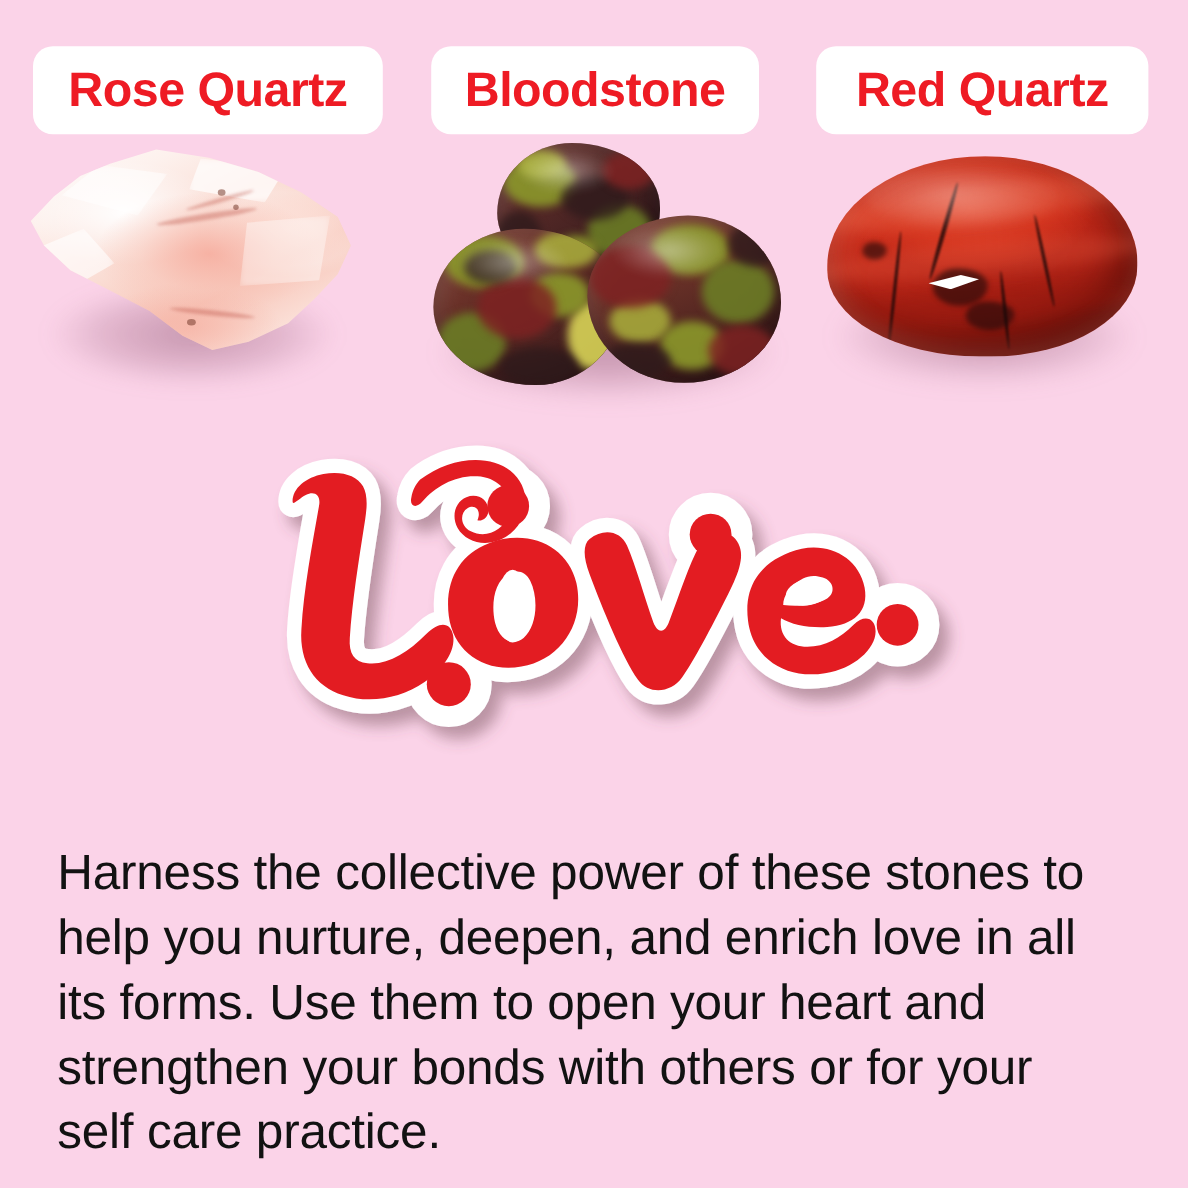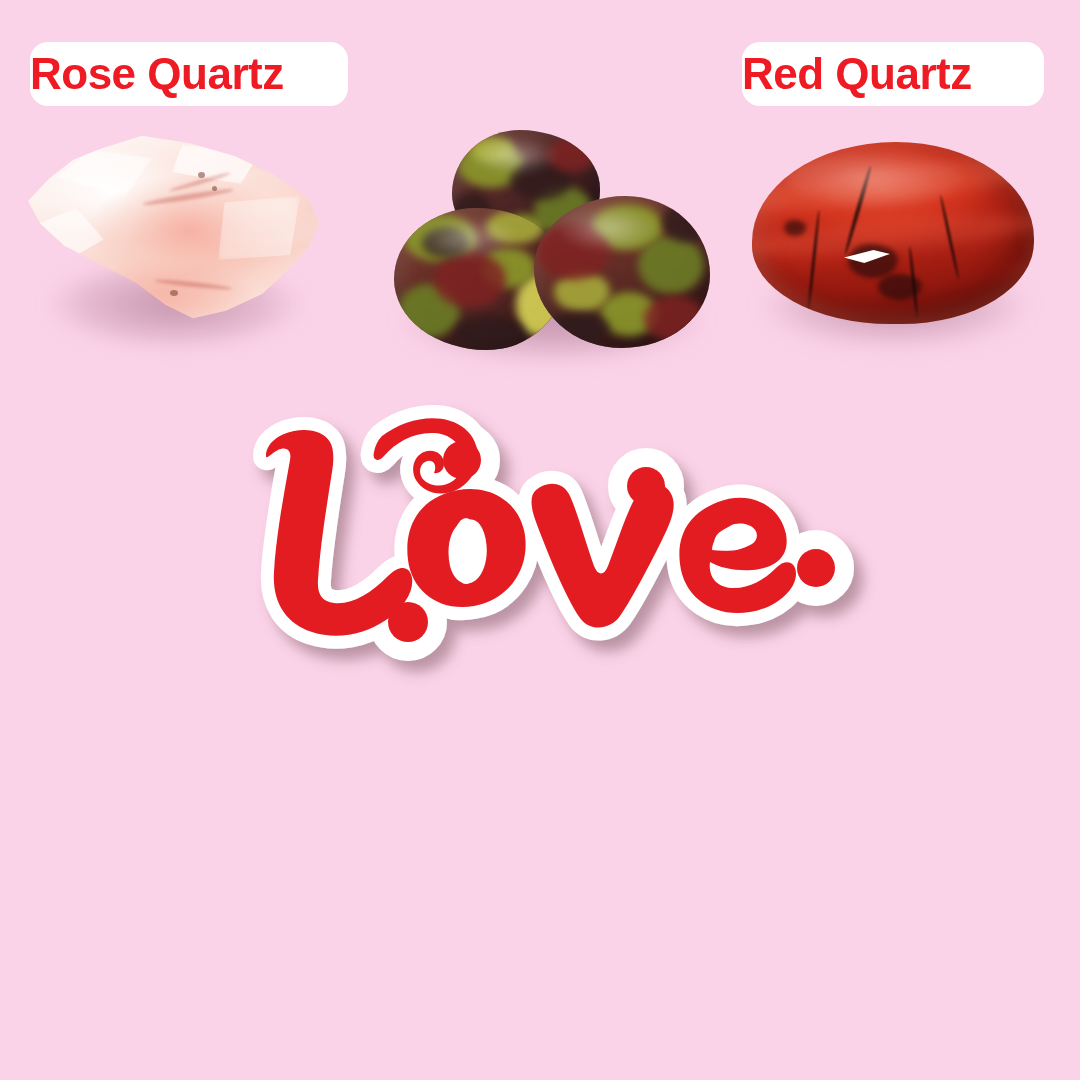--- a/index.html
+++ b/index.html
@@ -25,26 +25,26 @@
   .pill-row {
     position: absolute;
     top: 42px;
     left: 0;
     width: 1080px;
     height: 80px;
   }
   .pill {
     position: absolute;
     top: 0;
-    height: 64px;
+    height: 80px;
     background: #FFFFFF;
     border-radius: 18px;
     display: flex;
     align-items: center;
-    justify-content: flex-start;
+    justify-content: center;
     box-sizing: border-box;
   }
   .pill-label {
     color: #EE1B24;
     font-family: "Liberation Sans", sans-serif;
     font-weight: bold;
     font-size: 44px;
     letter-spacing: -0.5px;
     white-space: nowrap;
     line-height: 1;
@@ -327,20 +327,23 @@
   }
 </style>
 </head>
 <body>
 
 <div id="poster">
 
   <div class="pill-row">
     <div class="pill" id="pill-0">
       <span class="pill-label">Rose Quartz</span>
+    </div>
+    <div class="pill" id="pill-1">
+      <span class="pill-label">Bloodstone</span>
     </div>
     <div class="pill" id="pill-2">
       <span class="pill-label">Red Quartz</span>
     </div>
   </div>
 
   <div class="stone-row">
 
     <div class="stone" id="stone-rose-quartz">
       <div class="rq-shadow"></div>
@@ -526,14 +529,15 @@
 
         <g fill="#FFFFFF">
           <ellipse cx="218" cy="153" rx="14" ry="33"></ellipse>
           <ellipse cx="487" cy="140" rx="21" ry="12" transform="rotate(-13 487 140)"></ellipse>
         </g>
       </g>
       <text x="0" y="296" font-size="0" fill="none">Love</text>
     </svg>
   </div>
 
+  <p id="body-copy">Harness the collective power of these stones to help you nurture, deepen, and enrich love in all its forms. Use them to open your heart and strengthen your bonds with others or for your self care practice.</p>
 
 </div>
 
 </body></html>

